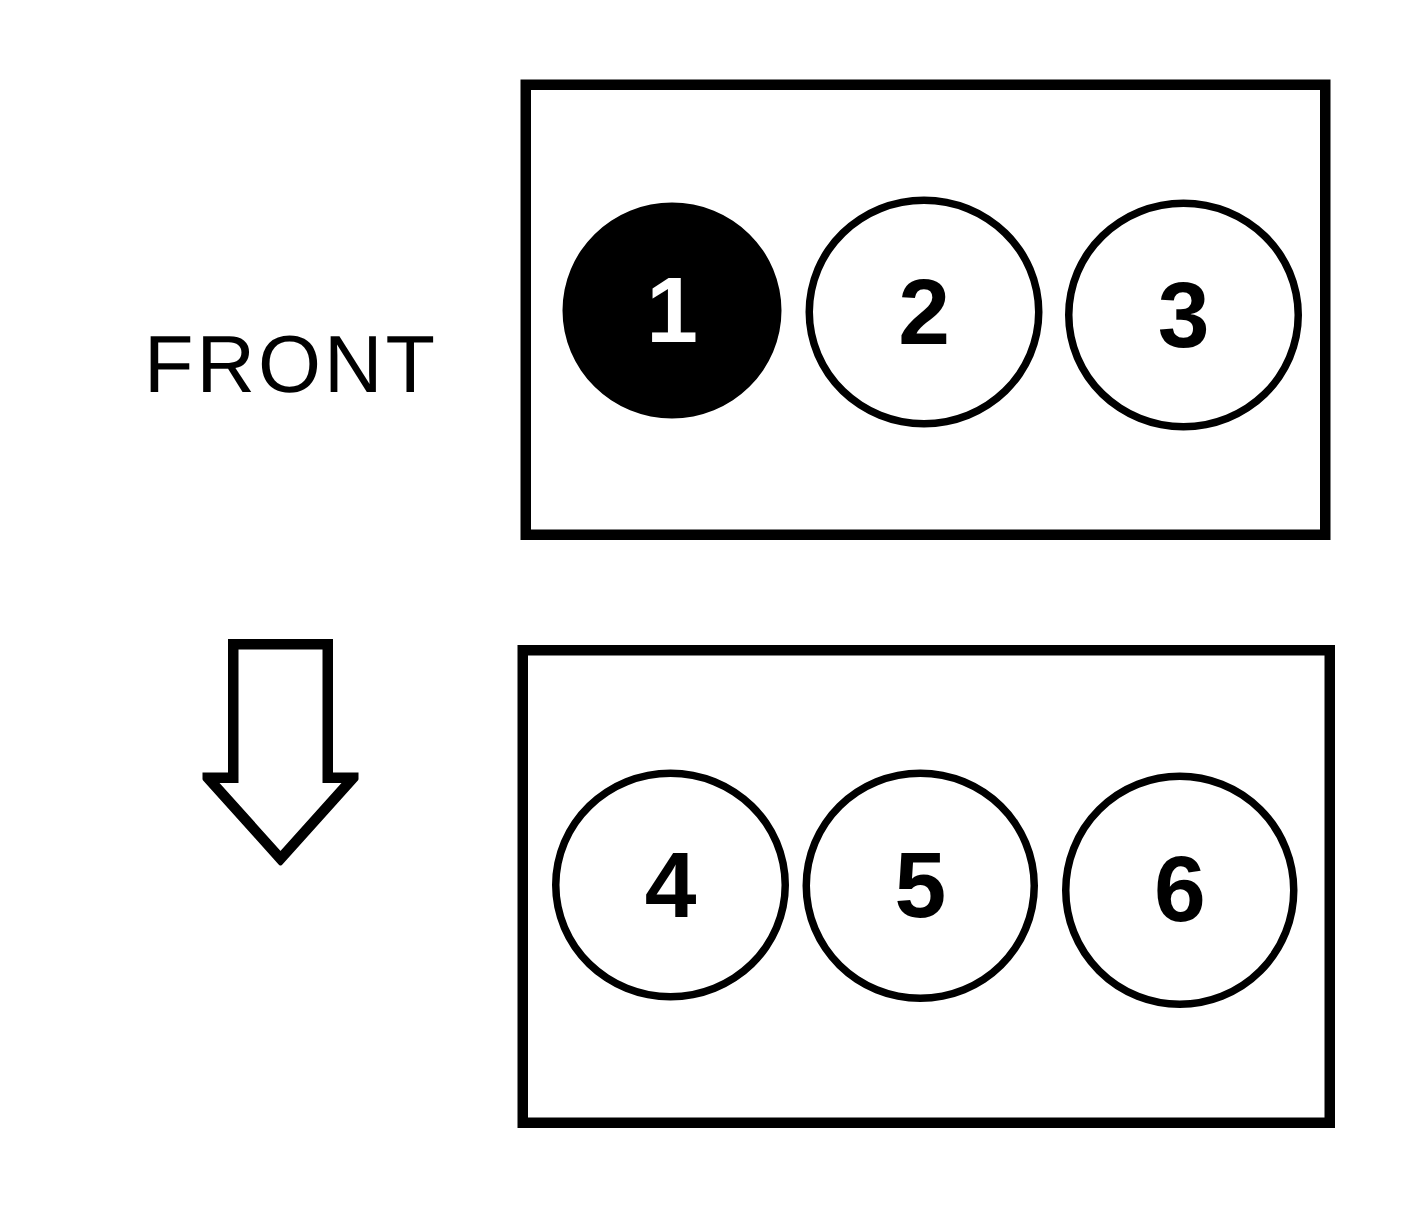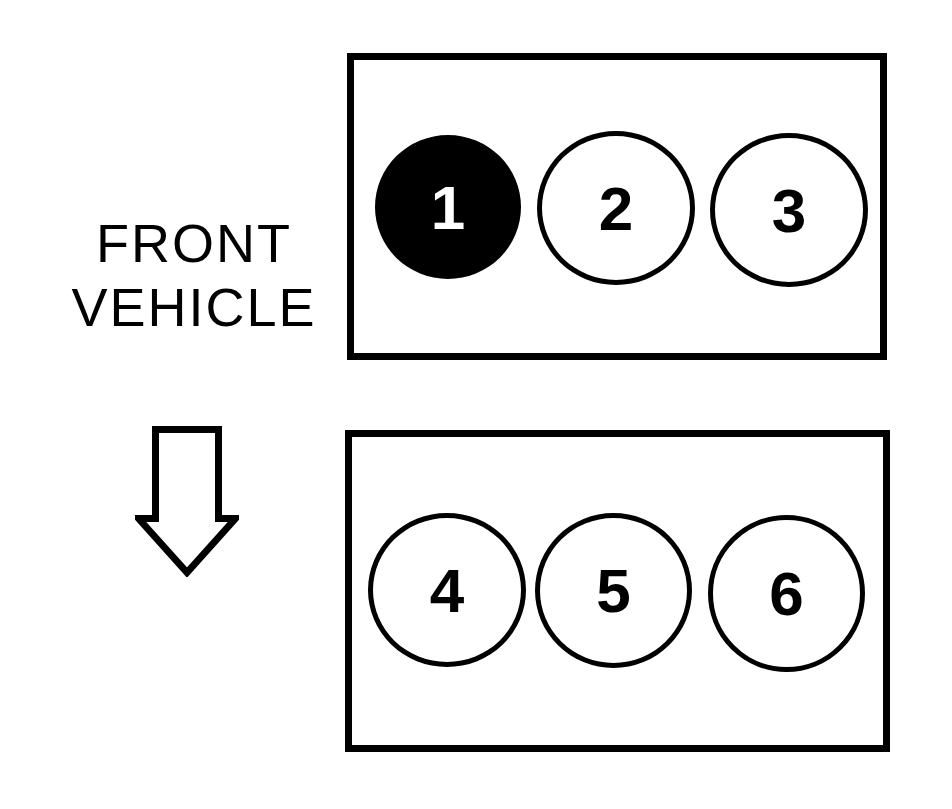--- a/index.html
+++ b/index.html
@@ -78,21 +78,20 @@
   .cyl-5 { left: 183px; top: 76px; width: 157px; height: 155px; }
   .cyl-6 { left: 356px; top: 78px; width: 157px; height: 157px; }
 </style>
 </head>
 <body>
 
 <div class="canvas">
 
   <div class="front-label">
     <div>FRONT</div>
-    <div>VEHICLE</div>
   </div>
 
   <svg class="arrow-icon" viewBox="0 0 104 151" xmlns="http://www.w3.org/2000/svg">
     <path d="M 20.5 3.5 L 83.5 3.5 L 83.5 92.5 L 100.5 92.5 L 52 146.5 L 3.5 92.5 L 20.5 92.5 Z" fill="#ffffff" stroke="#000000" stroke-width="7" stroke-linejoin="miter"></path>
   </svg>
 
   <div class="bank bank-top">
     <div class="cyl cyl-1 filled">
       <span>1</span>
     </div>

